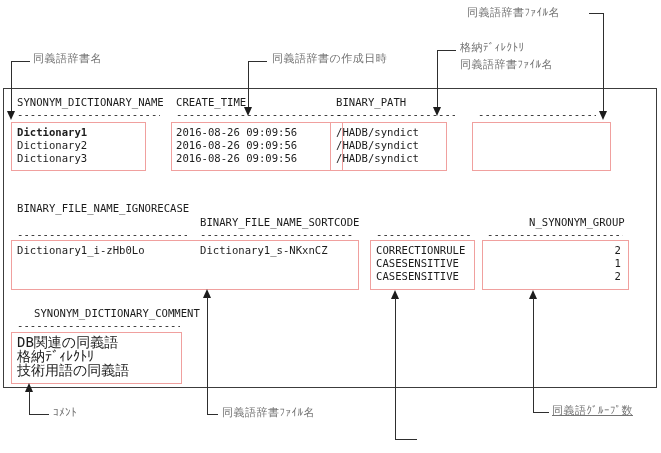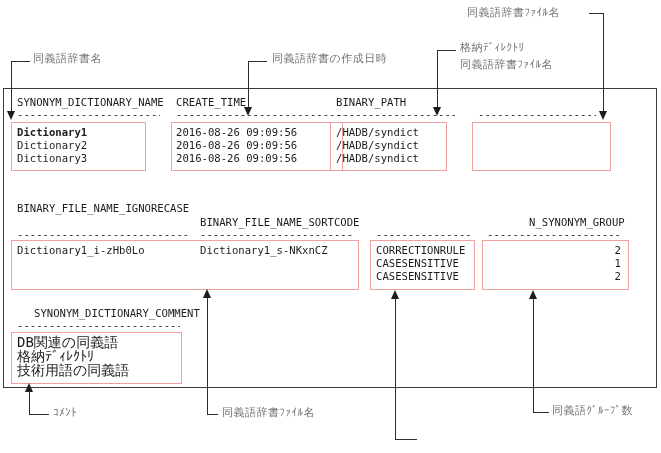--- a/index.html
+++ b/index.html
@@ -114,15 +114,15 @@
   <div class="hl" style="left:207px;top:414px;width:11px;"></div>
   <div class="jp" style="left:222px;top:405px;">同義語辞書ﾌｧｲﾙ名</div>
 
   <div class="arru" style="left:391px;top:290px;"></div>
   <div class="vl" style="left:395px;top:298px;height:142px;"></div>
   <div class="hl" style="left:395px;top:439px;width:22px;"></div>
 
   <div class="arru" style="left:529px;top:290px;"></div>
   <div class="vl" style="left:533px;top:298px;height:115px;"></div>
   <div class="hl" style="left:533px;top:412px;width:16px;"></div>
-  <div class="jp" style="left:552px;top:403px;">同義語ｸﾞﾙｰﾌﾟ数</div>
+  <div class="jp" style="left:552px;top:403px;text-decoration:underline;">同義語ｸﾞﾙｰﾌﾟ数</div>
 
 </div>
 
 </body></html>

